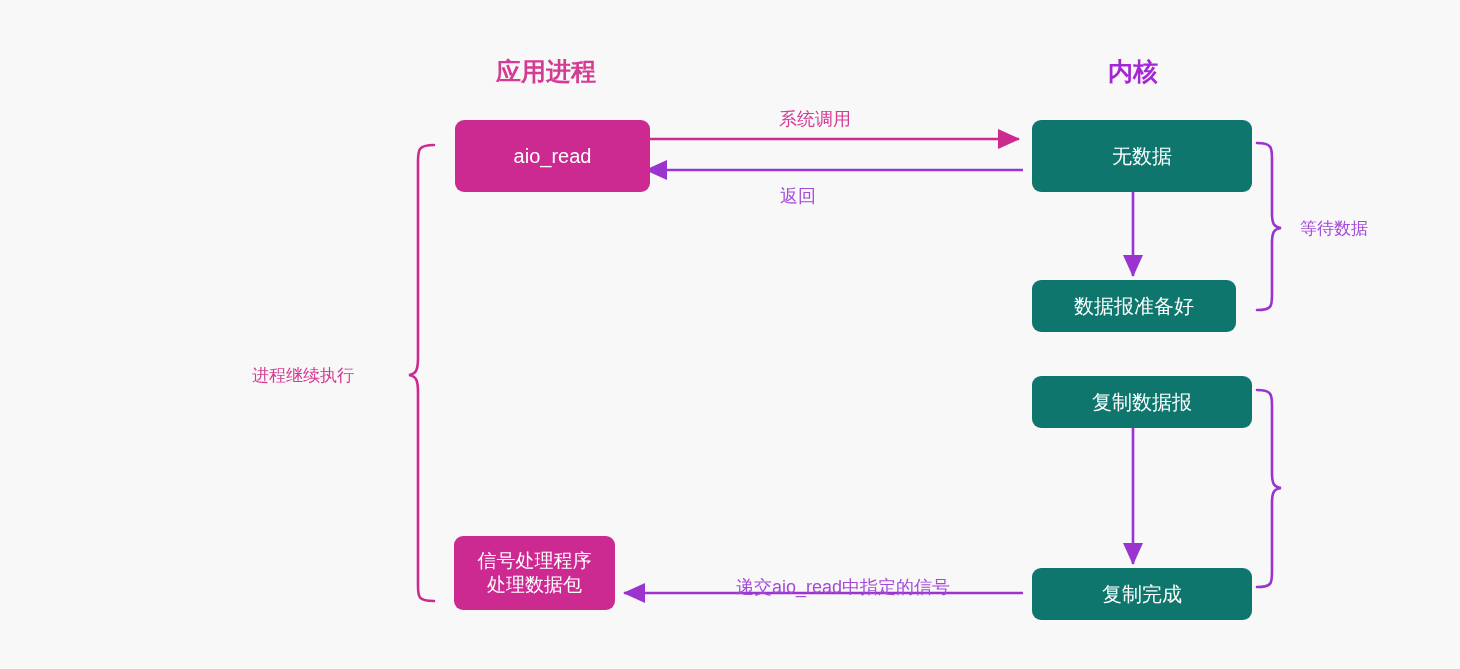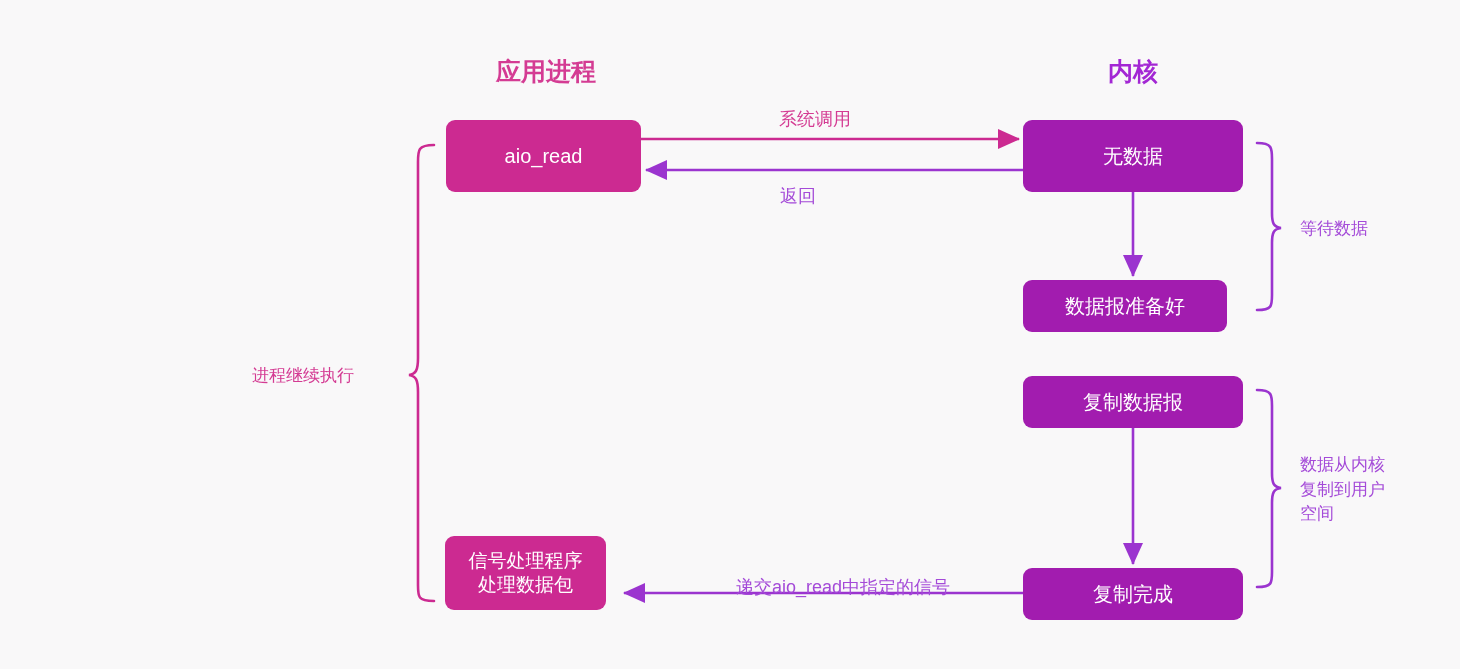--- a/index.html
+++ b/index.html
@@ -30,26 +30,27 @@
     position: absolute;
     box-sizing: border-box;
     display: flex;
     align-items: center;
     justify-content: center;
     text-align: center;
     color: #ffffff;
     border-radius: 9px;
     line-height: 1.25;
     white-space: pre-line;
+    margin-left: 9px;
   }
   .node.app {
     background: #cc2a91;
   }
   .node.kernel {
-    background: #a21caf;
+    background: #0f766e;
   }
   .col-title {
     position: absolute;
     font-size: 25px;
     font-weight: bold;
     text-align: center;
     white-space: nowrap;
   }
   .col-title.app-title { color: #d43b93; }
   .col-title.kernel-title { color: #a327d4; }
@@ -156,17 +157,14 @@
   <div class="edge-label pink" style="left:745px; top:107px; width:140px;text-align:center;">系统调用</div>
 
   <div class="edge-label purple" style="left:738px; top:184px; width:120px;">返回</div>
 
   <div class="edge-label purple" style="left:693px; top:560px; width:300px;margin-top:15px;">递交aio_read中指定的信号</div>
 
   <div class="brace-label pink" style="left:252px; top:364px; width:148px; text-align:left;">进程继续执行</div>
 
   <div class="brace-label purple" style="left:1300px; top:217px; width:130px; text-align:left;">等待数据</div>
 
-  <div class="brace-label purple" style="left:1300px; top:453px; width:130px; text-align:left; white-space:pre-line;">数据从内核
-复制到用户
-空间</div>
 
 </div>
 
 </body></html>

